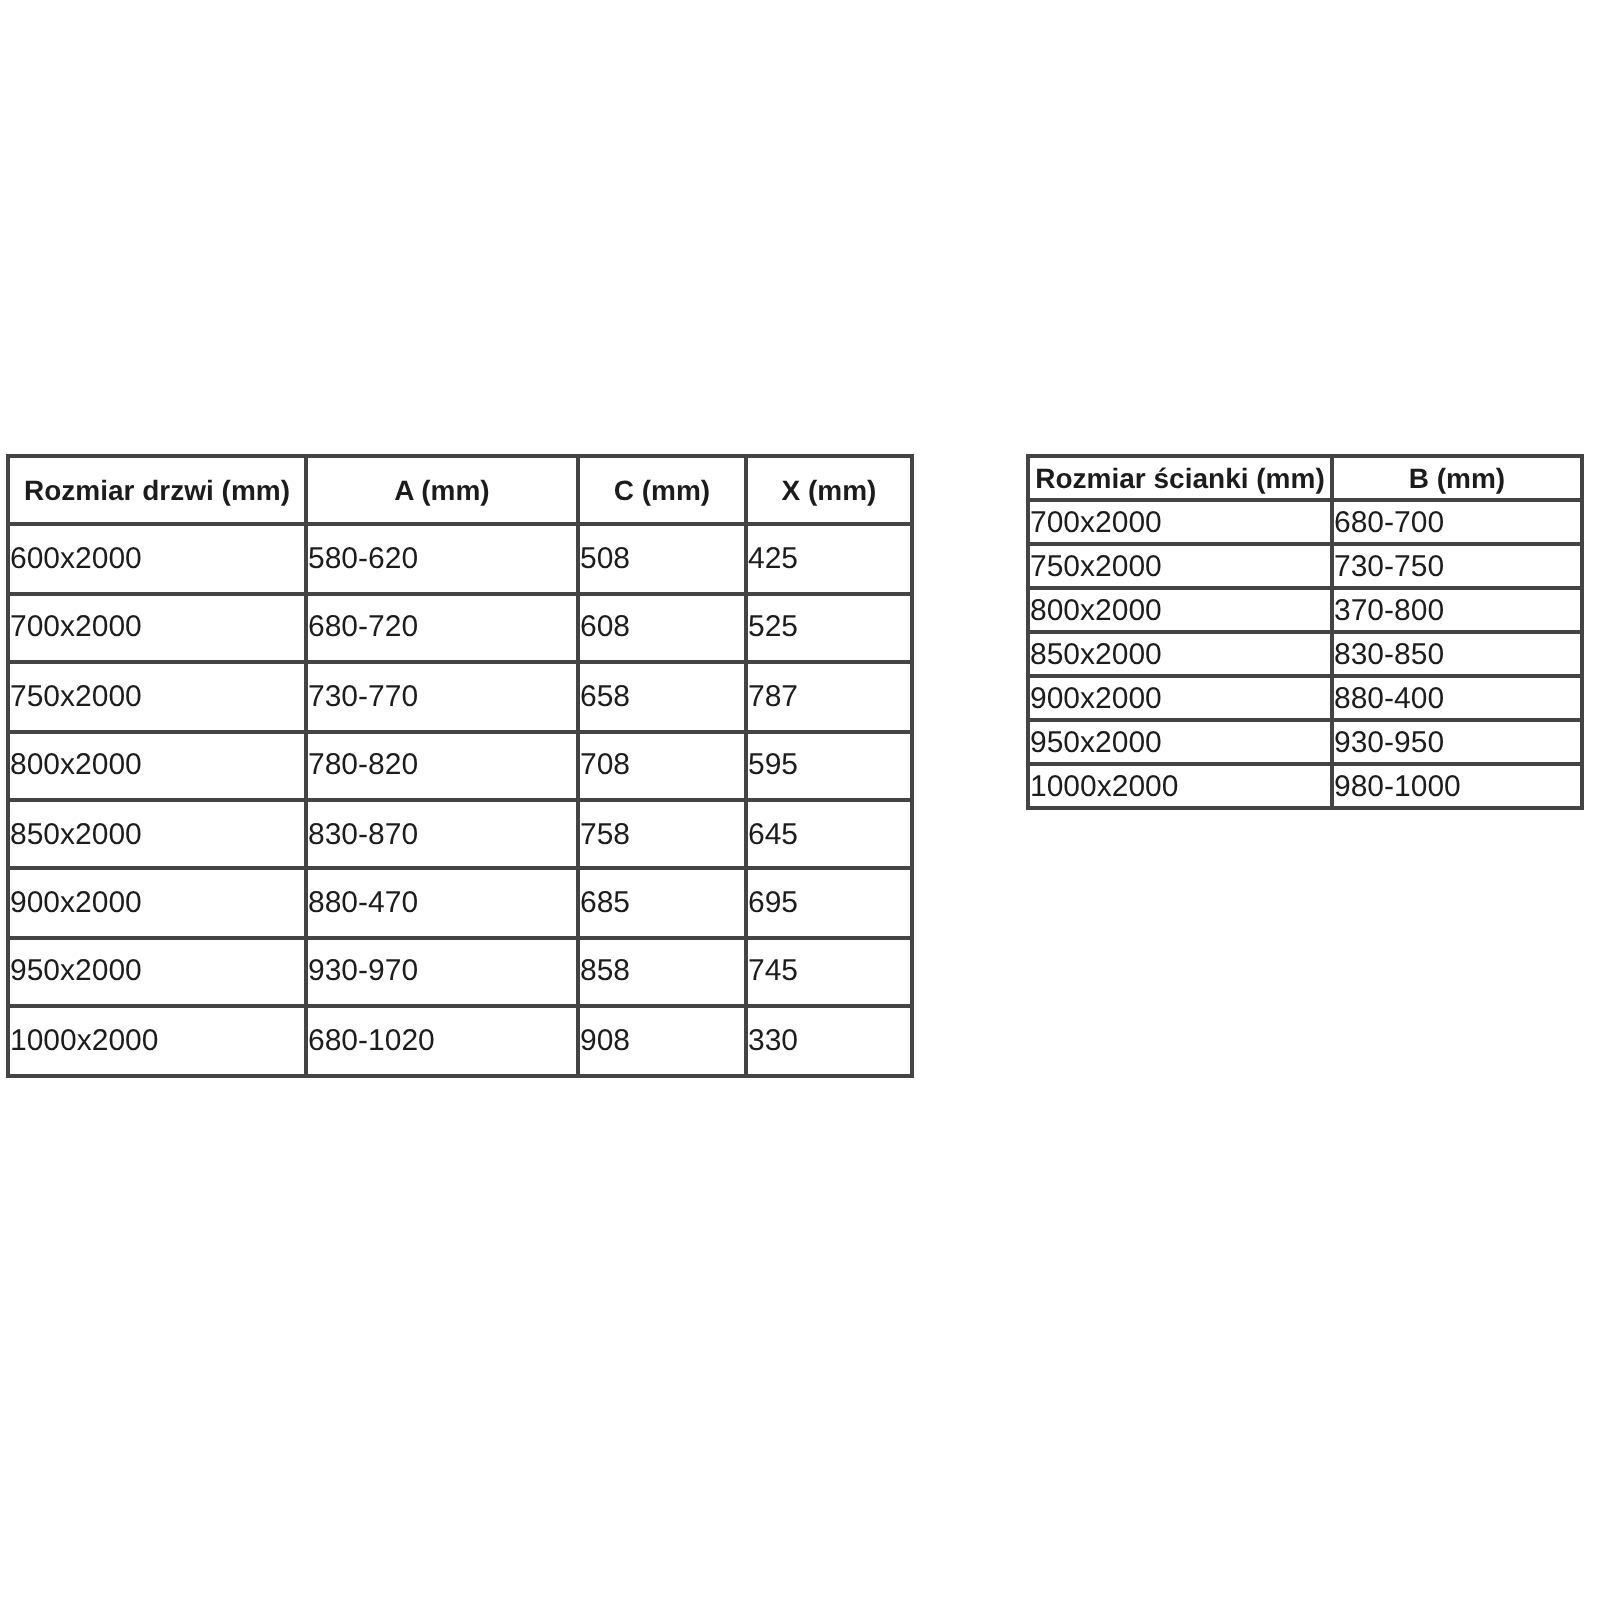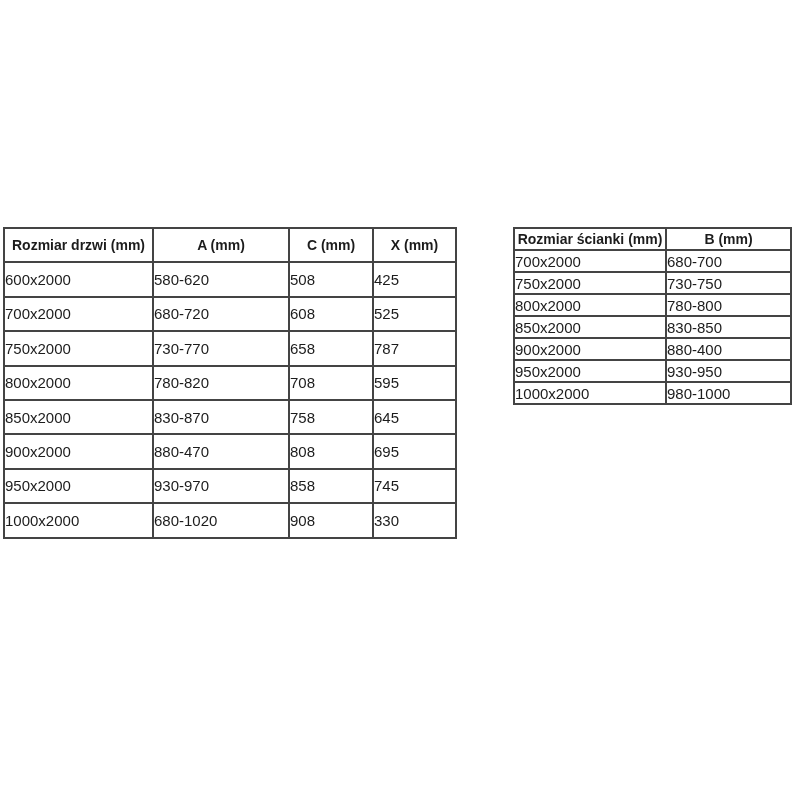--- a/index.html
+++ b/index.html
@@ -98,21 +98,21 @@
       </tr>
       <tr>
         <td>850x2000</td>
         <td>830-870</td>
         <td>758</td>
         <td>645</td>
       </tr>
       <tr>
         <td>900x2000</td>
         <td>880-470</td>
-        <td>808</td>
+        <td>685</td>
         <td>695</td>
       </tr>
       <tr>
         <td>950x2000</td>
         <td>930-970</td>
         <td>858</td>
         <td>745</td>
       </tr>
       <tr>
         <td>1000x2000</td>
@@ -138,21 +138,21 @@
       <tr>
         <td>700x2000</td>
         <td>680-700</td>
       </tr>
       <tr>
         <td>750x2000</td>
         <td>730-750</td>
       </tr>
       <tr>
         <td>800x2000</td>
-        <td>780-800</td>
+        <td>370-800</td>
       </tr>
       <tr>
         <td>850x2000</td>
         <td>830-850</td>
       </tr>
       <tr>
         <td>900x2000</td>
         <td>880-400</td>
       </tr>
       <tr>

